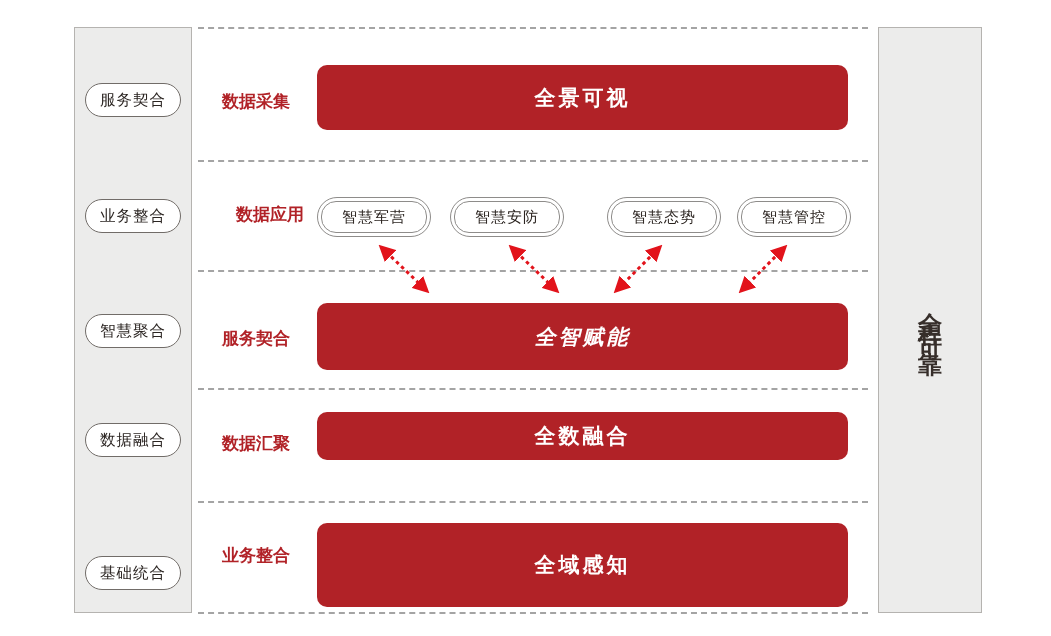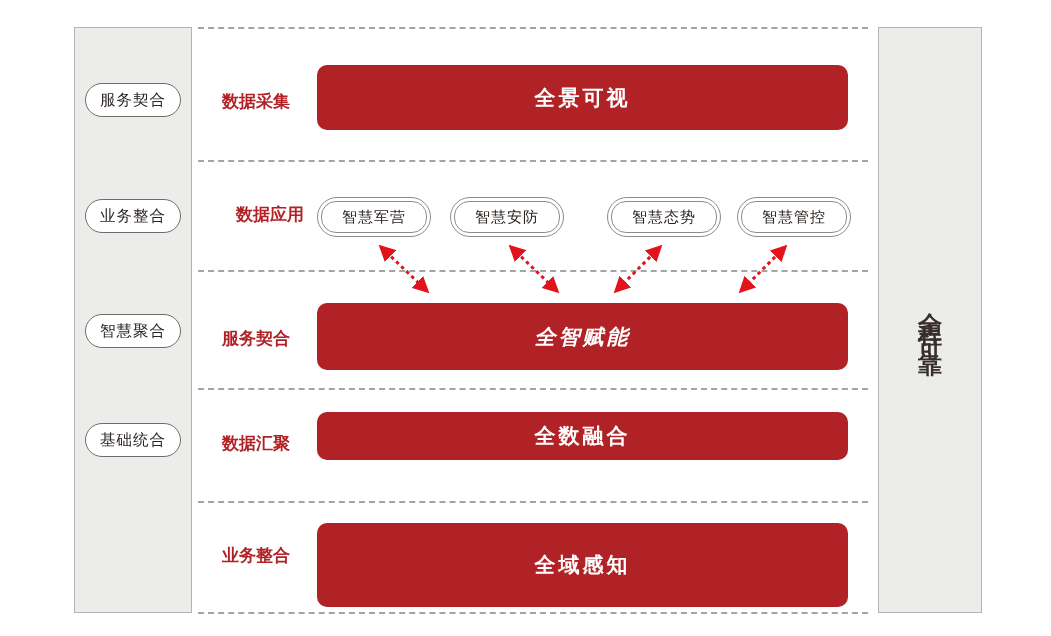--- a/index.html
+++ b/index.html
@@ -58,20 +58,21 @@
 </style>
 </head>
 <body>
 
 <div class="canvas">
 
   <div class="side-panel left-panel">
     <div class="stage-pill">服务契合</div>
     <div class="stage-pill">业务整合</div>
     <div class="stage-pill">智慧聚合</div>
+    <div class="stage-pill">数据融合</div>
     <div class="stage-pill">基础统合</div>
   </div>
 
   <div class="side-panel right-panel">
     <div class="vertical-label">全程可靠</div>
   </div>
 
   <div class="sep sep-1"></div>
   <div class="sep sep-2"></div>
   <div class="sep sep-3"></div>

